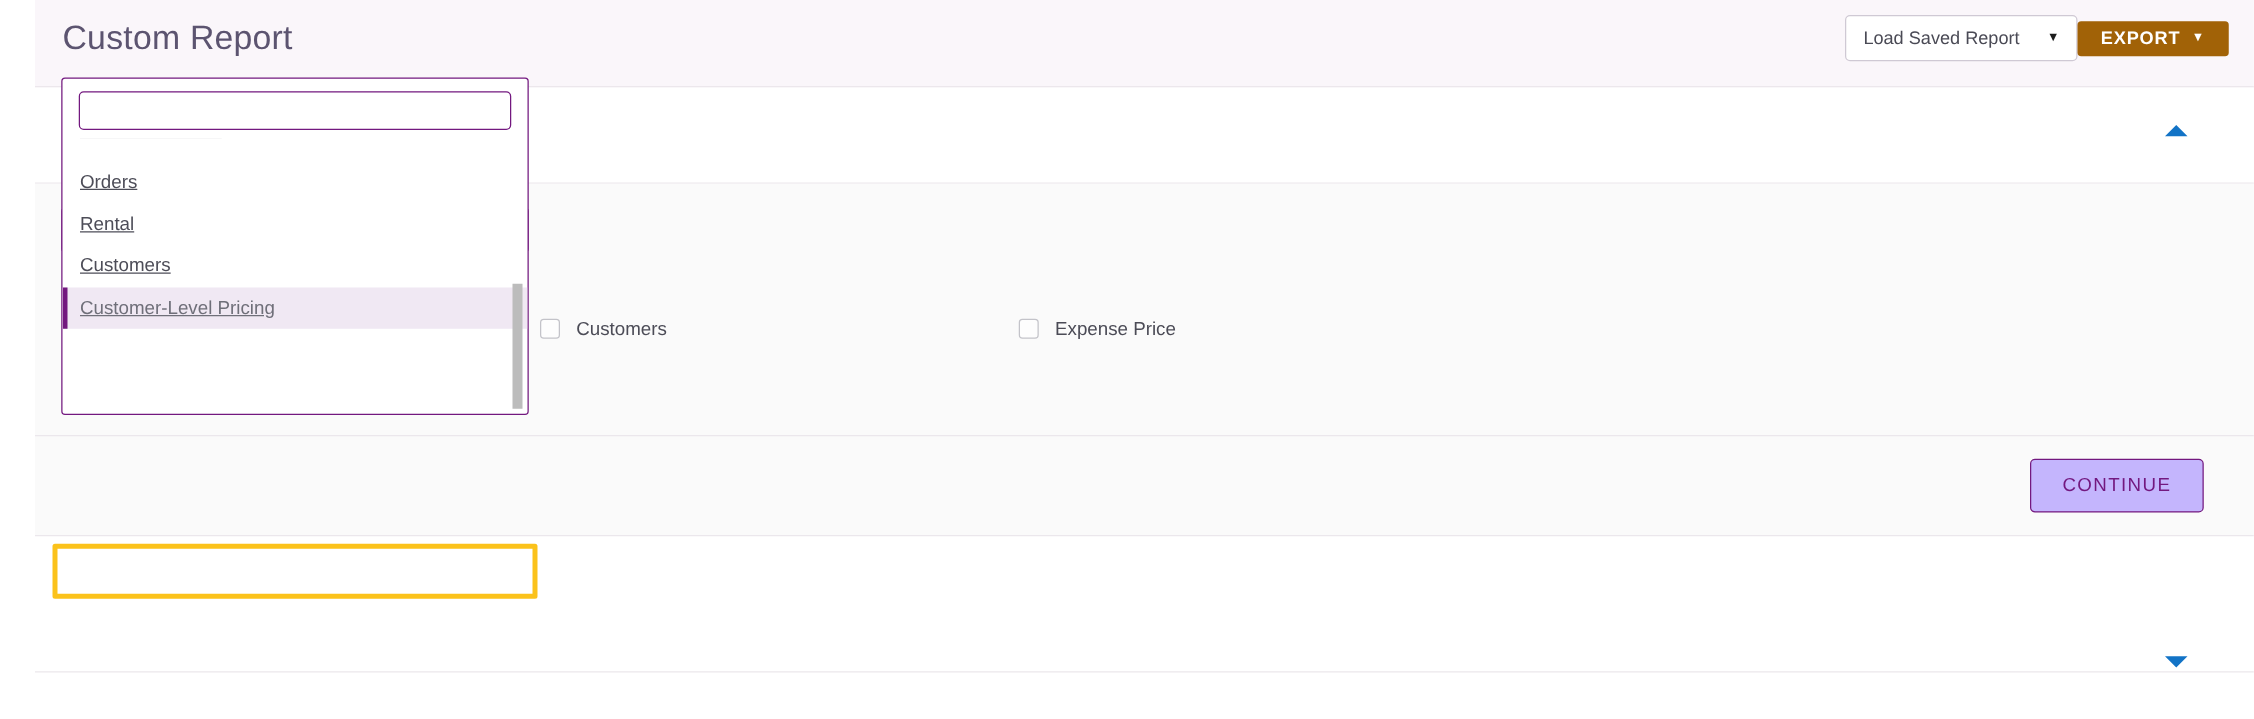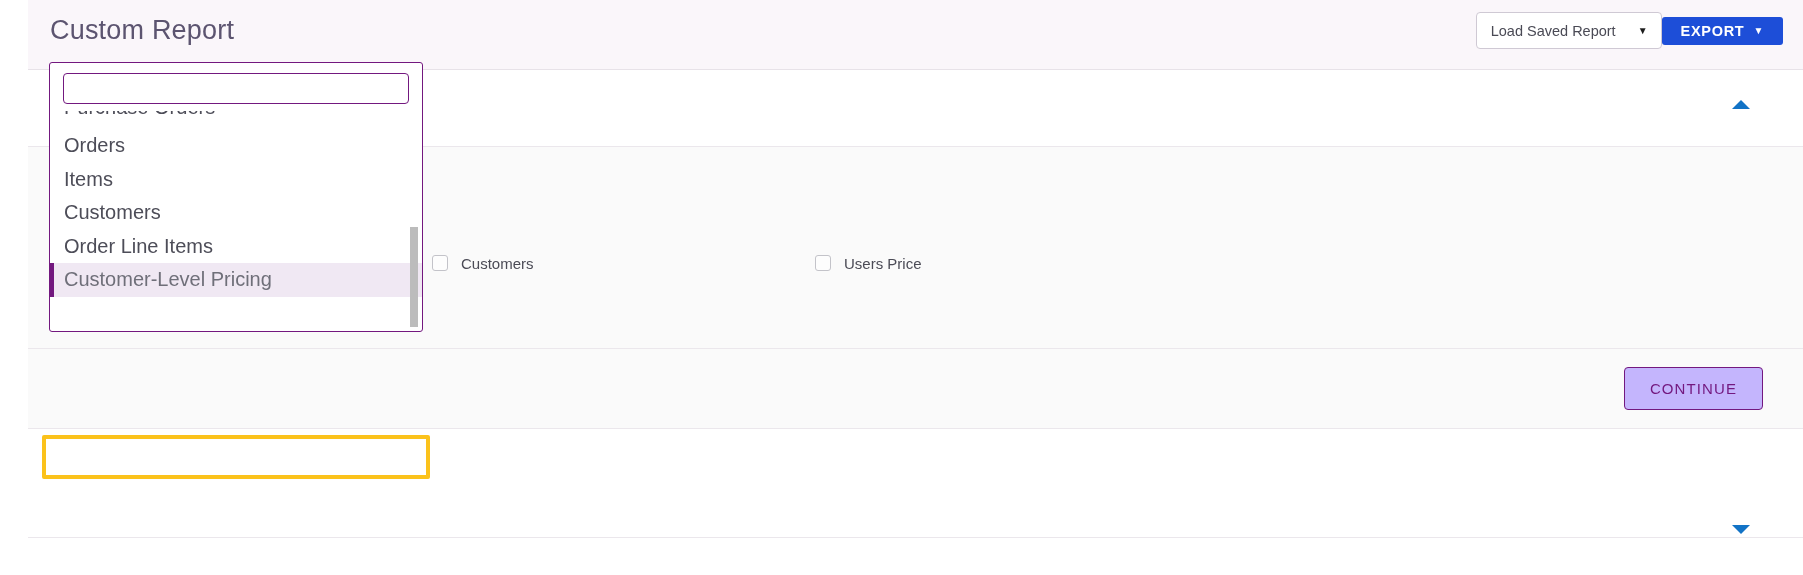--- a/index.html
+++ b/index.html
@@ -36,21 +36,21 @@
     border-radius: 4px;
     display: flex; align-items: center; justify-content: space-between;
     padding: 0 13px 0 14px;
     font-size: 14.5px; color: #4a4a55;
     cursor: pointer;
     gap: 22px;
   }
   .load-saved .caret { font-size: 10px; color: #1c1c1c; line-height: 1; }
   .export-btn {
     height: 28px; min-width: 110px;
-    background: #1d4ed8;
+    background: #a16207;
     border-radius: 3px;
     display: flex; align-items: center; justify-content: center;
     gap: 9px;
     padding: 0 19px;
     color: #ffffff; font-size: 14.5px; font-weight: 700;
     letter-spacing: .7px;
     cursor: pointer;
   }
   .export-btn .caret { font-size: 10px; line-height: 1; }
 
@@ -142,23 +142,24 @@
   .dd-list {
     position: relative;
     margin-top: 1px;
     height: 218px;
     overflow: hidden;
   }
   .dd-item {
     height: 33.5px;
     display: flex; align-items: center;
     padding: 0 14px;
-    font-size: 20px; color: #4d4d58;
+    font-size: 15px; color: #4d4d58;
     cursor: pointer;
     white-space: nowrap;
+    text-decoration: underline;
   }
   .dd-item.clipped {
     height: 18px;
     align-items: flex-start;
     overflow: hidden;
     color: #4d4d58;
   }
   .dd-item.clipped span { position: relative; top: -15px; }
   .dd-item.selected {
     background: #f0e8f3;
@@ -275,21 +276,21 @@
     </div>
 
     <div class="fields">
       <div class="field-row">
         <div class="field-cell">
           <div class="cbox"></div>
           <span class="field-label">Customers</span>
         </div>
         <div class="field-cell">
           <div class="cbox"></div>
-          <span class="field-label">Users Price</span>
+          <span class="field-label">Expense Price</span>
         </div>
       </div>
     </div>
   </div>
 
   <div class="continue-bar">
     <div class="continue-btn">CONTINUE</div>
   </div>
 
   <div class="step2">
@@ -302,28 +303,25 @@
       <input class="dd-search" type="text" value="" placeholder="" style="">
     </div>
     <div class="dd-list">
       <div class="dd-item clipped">
         <span>Purchase Orders</span>
       </div>
       <div class="dd-item">
         <span>Orders</span>
       </div>
       <div class="dd-item">
-        <span>Items</span>
+        <span>Rental</span>
       </div>
       <div class="dd-item">
         <span>Customers</span>
       </div>
-      <div class="dd-item">
-        <span>Order Line Items</span>
-      </div>
       <div class="dd-item selected">
         <span>Customer-Level Pricing</span>
       </div>
       <div class="dd-scroll-track">
         <div class="dd-scroll-thumb"></div>
       </div>
     </div>
   </div>
 
   <div class="annot-box"></div>

